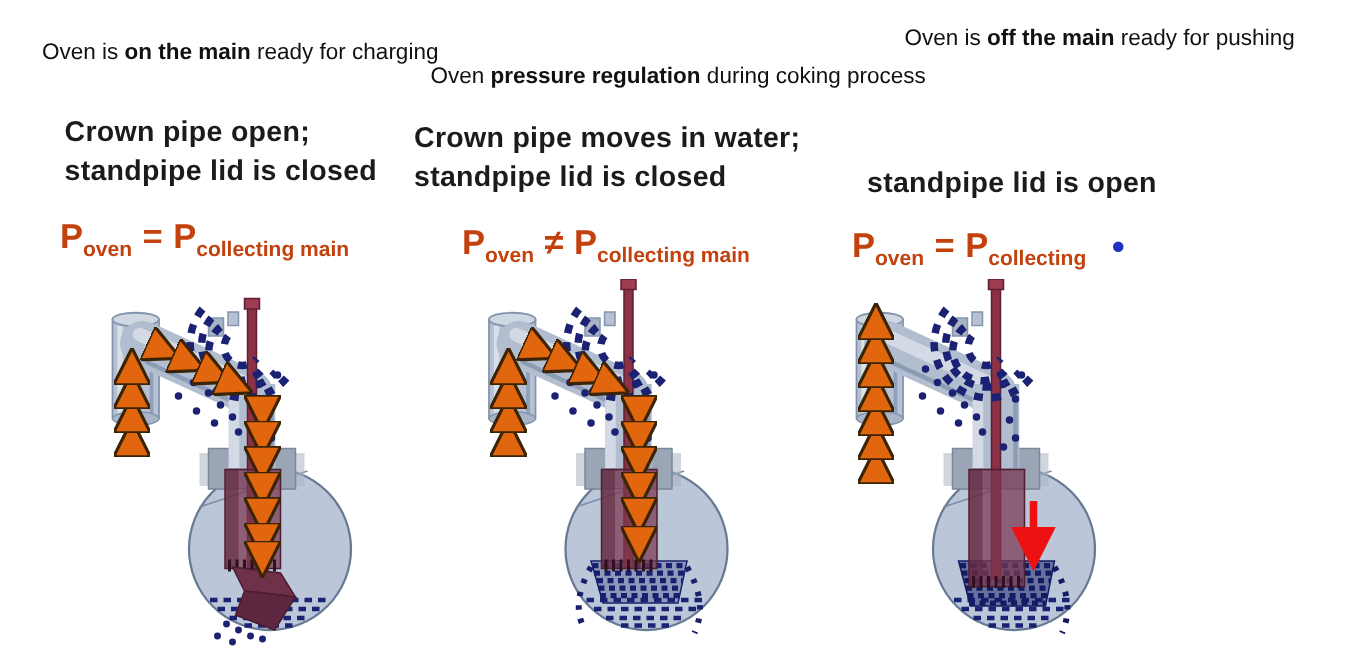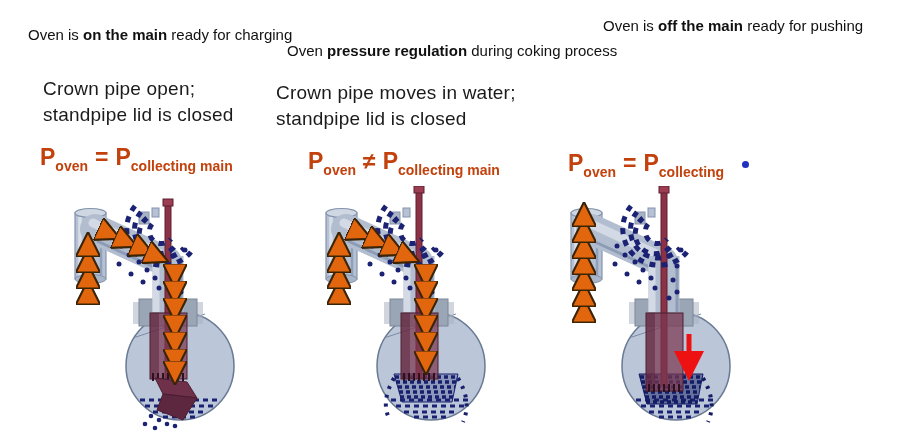--- a/index.html
+++ b/index.html
@@ -5,21 +5,21 @@
   html,body{margin:0;padding:0}
   body{
     width:900px;height:443px;position:relative;overflow:hidden;
     background:#ffffff;font-family:"Liberation Sans",sans-serif;
   }
   .hdr{position:absolute;font-size:15px;color:#111;white-space:nowrap}
   .hdr b{font-weight:700}
   .hdr1{left:28px;top:26px}
   .hdr2{left:287px;top:42px}
   .hdr3{left:603px;top:17px}
-  .cap{position:absolute;font-size:19px;font-weight:400;color:#1b1b1b;
+  .cap{position:absolute;font-size:19px;font-weight:700;color:#1b1b1b;
        line-height:26px;white-space:nowrap;letter-spacing:.2px}
   .cap1{left:43px;top:76px}
   .cap2{left:276px;top:80px}
   .cap3{left:578px;top:84px}
   .formula{position:absolute;color:#c2410c;font-weight:700;font-size:23px;white-space:nowrap}
   .formula sub{font-size:14px;font-weight:700}
   .formula .op{padding:0 7px}
   .f1{left:40px;top:144px}
   .f2{left:308px;top:148px}
   .f3{left:568px;top:150px}
@@ -35,21 +35,21 @@
 
 <div class="hdr hdr1"><span>Oven is </span><b>on the main</b><span> ready for charging</span></div>
 <div class="cap cap1"><span>Crown pipe open;</span><br><span>standpipe lid is closed</span></div>
 <div class="formula f1"><span>P</span><sub>oven</sub><span class="op">=</span><span>P</span><sub>collecting main</sub></div>
 
 <div class="hdr hdr2"><span>Oven </span><b>pressure regulation</b><span> during coking process</span></div>
 <div class="cap cap2"><span>Crown pipe moves in water;</span><br><span>standpipe lid is closed</span></div>
 <div class="formula f2"><span>P</span><sub>oven</sub><span class="op">≠</span><span>P</span><sub>collecting main</sub></div>
 
 <div class="hdr hdr3"><span>Oven is </span><b>off the main</b><span> ready for pushing</span></div>
-<div class="cap cap3"><br></div>
+<div class="cap cap3"><br><span>standpipe lid is open</span></div>
 <div class="formula f3"><span>P</span><sub>oven</sub><span class="op">=</span><span>P</span><sub>collecting</sub><span class="dot"></span></div>
 
 <svg class="diag d1" viewBox="0 0 210 256">
   <defs>
     <marker id="oa1" markerWidth="7" markerHeight="7" refX="5" refY="3.5" orient="auto">
         <path d="M0,0L7,3.5L0,7Z" fill="#e2660e" stroke="#3a2405" stroke-width="0.6"></path>
       </marker>
   </defs>
   <g>
     <circle cx="125" cy="180" r="54" fill="#b5c1d5" fill-opacity="0.92" stroke="#687a93" stroke-width="1.5"></circle>

